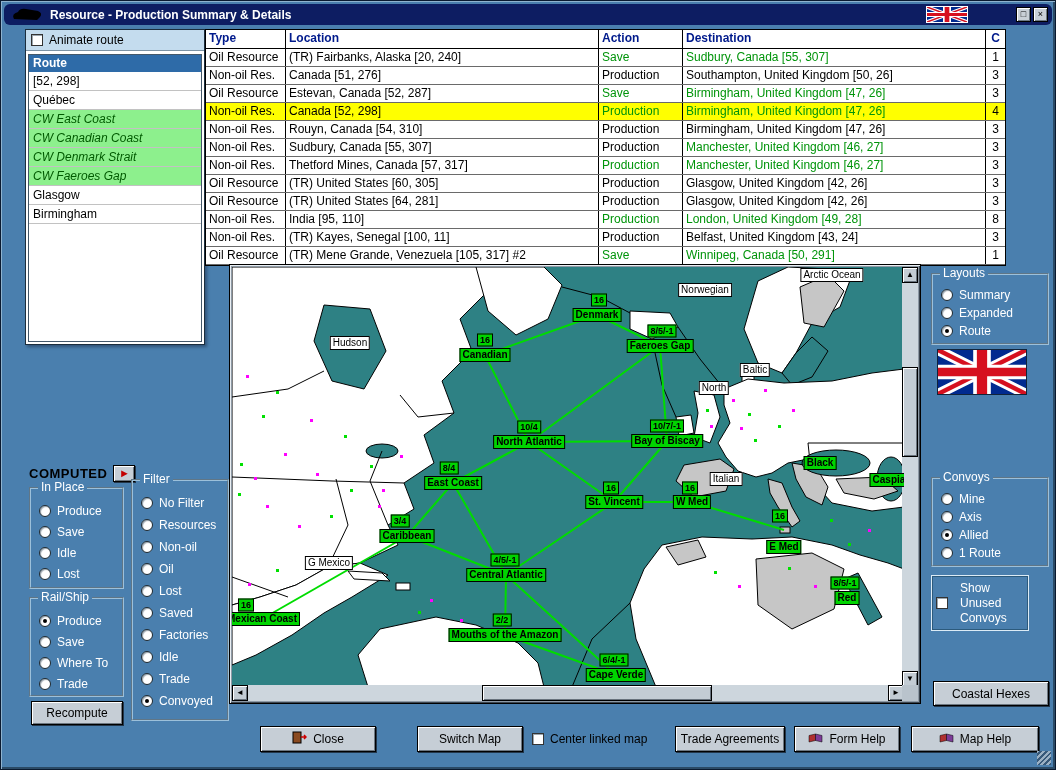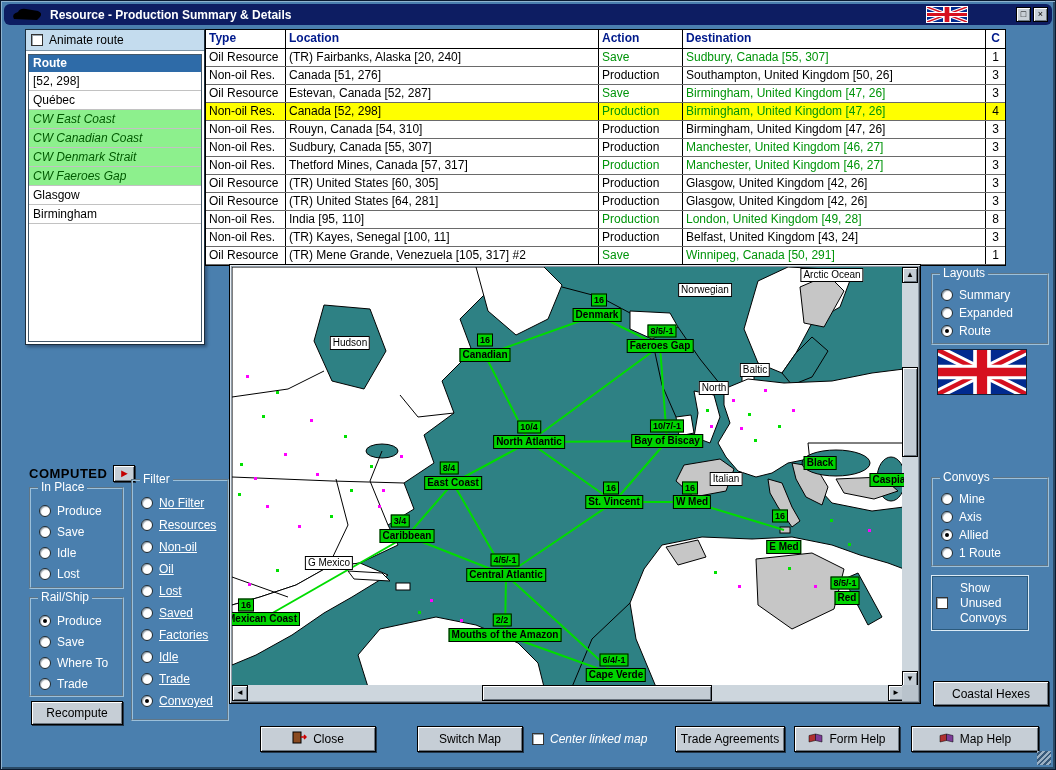--- a/index.html
+++ b/index.html
@@ -62,21 +62,21 @@
             box-shadow: inset 1px 1px 0 #fff, inset -1px -1px 0 #68727c; font-size:8px; line-height:14px;
             text-align:center; color:#000; }
   .sb-thumb { position:absolute; background:#c3ccd4; border:1px solid #000;
               box-shadow: inset 1px 1px 0 #fff, inset -1px -1px 0 #68727c; }
 
   
   .grp { position:absolute; border:2px groove #9cc0da; }
   .grp-title { position:absolute; top:-9px; left:7px; background:#4a7fae; padding:0 3px; color:#fff; }
   .grp-body { padding-top:11px; }
   .radio-row { display:flex; align-items:center; gap:6px; padding-left:8px; color:#fff; }
-  .rh18 .radio-row { height:18px; } .rh21 .radio-row { height:21px; } .rh22 .radio-row { height:22px;text-decoration:underline; }
+  .rh18 .radio-row { height:18px; } .rh21 .radio-row { height:21px; } .rh22 .radio-row { height:22px; }
   .radio { width:12px; height:12px; border-radius:50%; background:#fff; border:1px solid #1c2830;
            box-shadow: inset 1px 1px 1px #9aa6af; position:relative; flex:0 0 auto; }
   .radio.sel::after { content:""; position:absolute; left:3px; top:3px; width:4px; height:4px;
                       border-radius:50%; background:#000; }
 
   
   .btn { position:absolute; background:#c6ced6; border:1px solid #000;
          box-shadow: inset 1px 1px 0 #fff, inset -1px -1px 0 #6c7680, 1px 1px 0 #22364a;
          color:#000; font-size:12px; display:flex; align-items:center; justify-content:center; gap:6px; }
 
@@ -91,21 +91,21 @@
   #computed-row { position:absolute; left:28px; top:464px; display:flex; align-items:center; gap:6px; }
   #computed-label { font-weight:bold; font-size:13px; color:#000; letter-spacing:0.5px; }
   #computed-arrow { position:static; width:22px; height:17px; font-size:11px; line-height:15px; color:#c40000; }
   #grp-inplace { left:28px; top:486px; width:95px; height:102px; }
   #grp-railship { left:28px; top:596px; width:95px; height:100px; }
   #recompute-btn { left:30px; top:700px; width:92px; height:24px; }
   #grp-filter { left:130px; top:478px; width:98px; height:242px; }
 
   #btn-close2 { left:259px; top:725px; width:116px; height:26px; }
   #btn-switch { left:416px; top:725px; width:106px; height:26px; }
-  #chk-center { position:absolute; left:531px; top:725px; height:26px; display:flex; align-items:center; gap:6px; color:#ffffff;font-style:italic; }
+  #chk-center { position:absolute; left:531px; top:725px; height:26px; display:flex; align-items:center; gap:6px; color:#000000; }
   #btn-trade { left:674px; top:725px; width:110px; height:26px; }
   #btn-formhelp { left:793px; top:725px; width:106px; height:26px; }
   #btn-maphelp { left:910px; top:725px; width:128px; height:26px; }
 
   .grip { position:absolute; right:4px; bottom:4px; width:14px; height:14px;
           background:repeating-linear-gradient(135deg,#9ab0c4 0 2px,#37597a 2px 4px); }
 </style>
 </head>
 <body>
 

